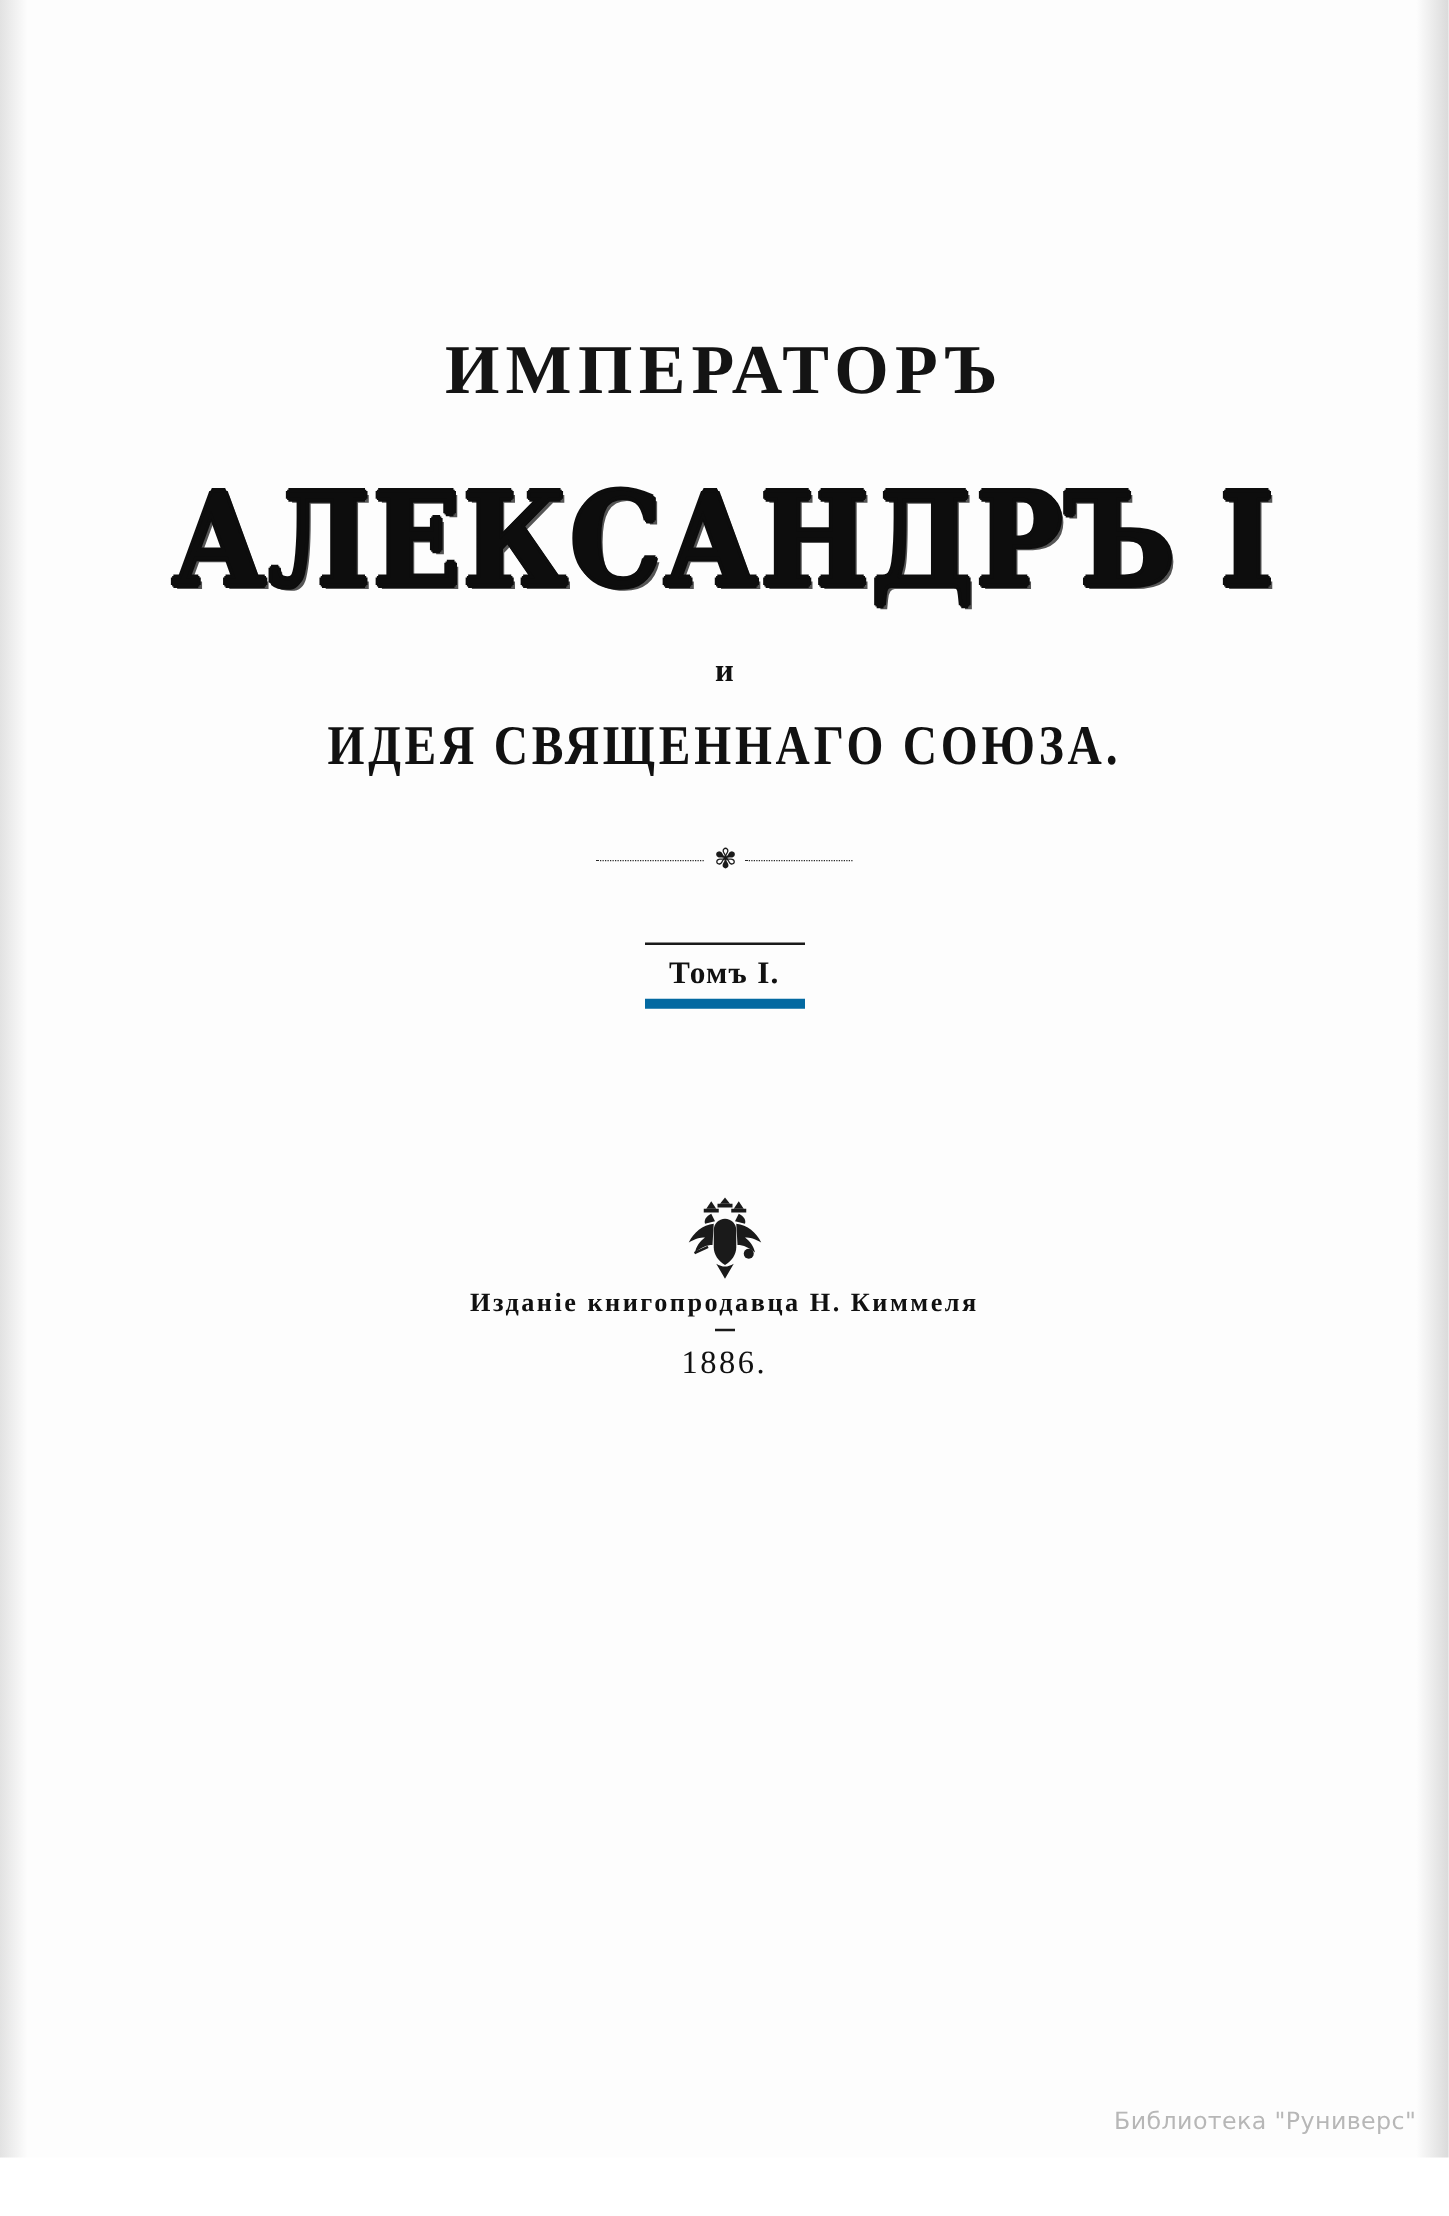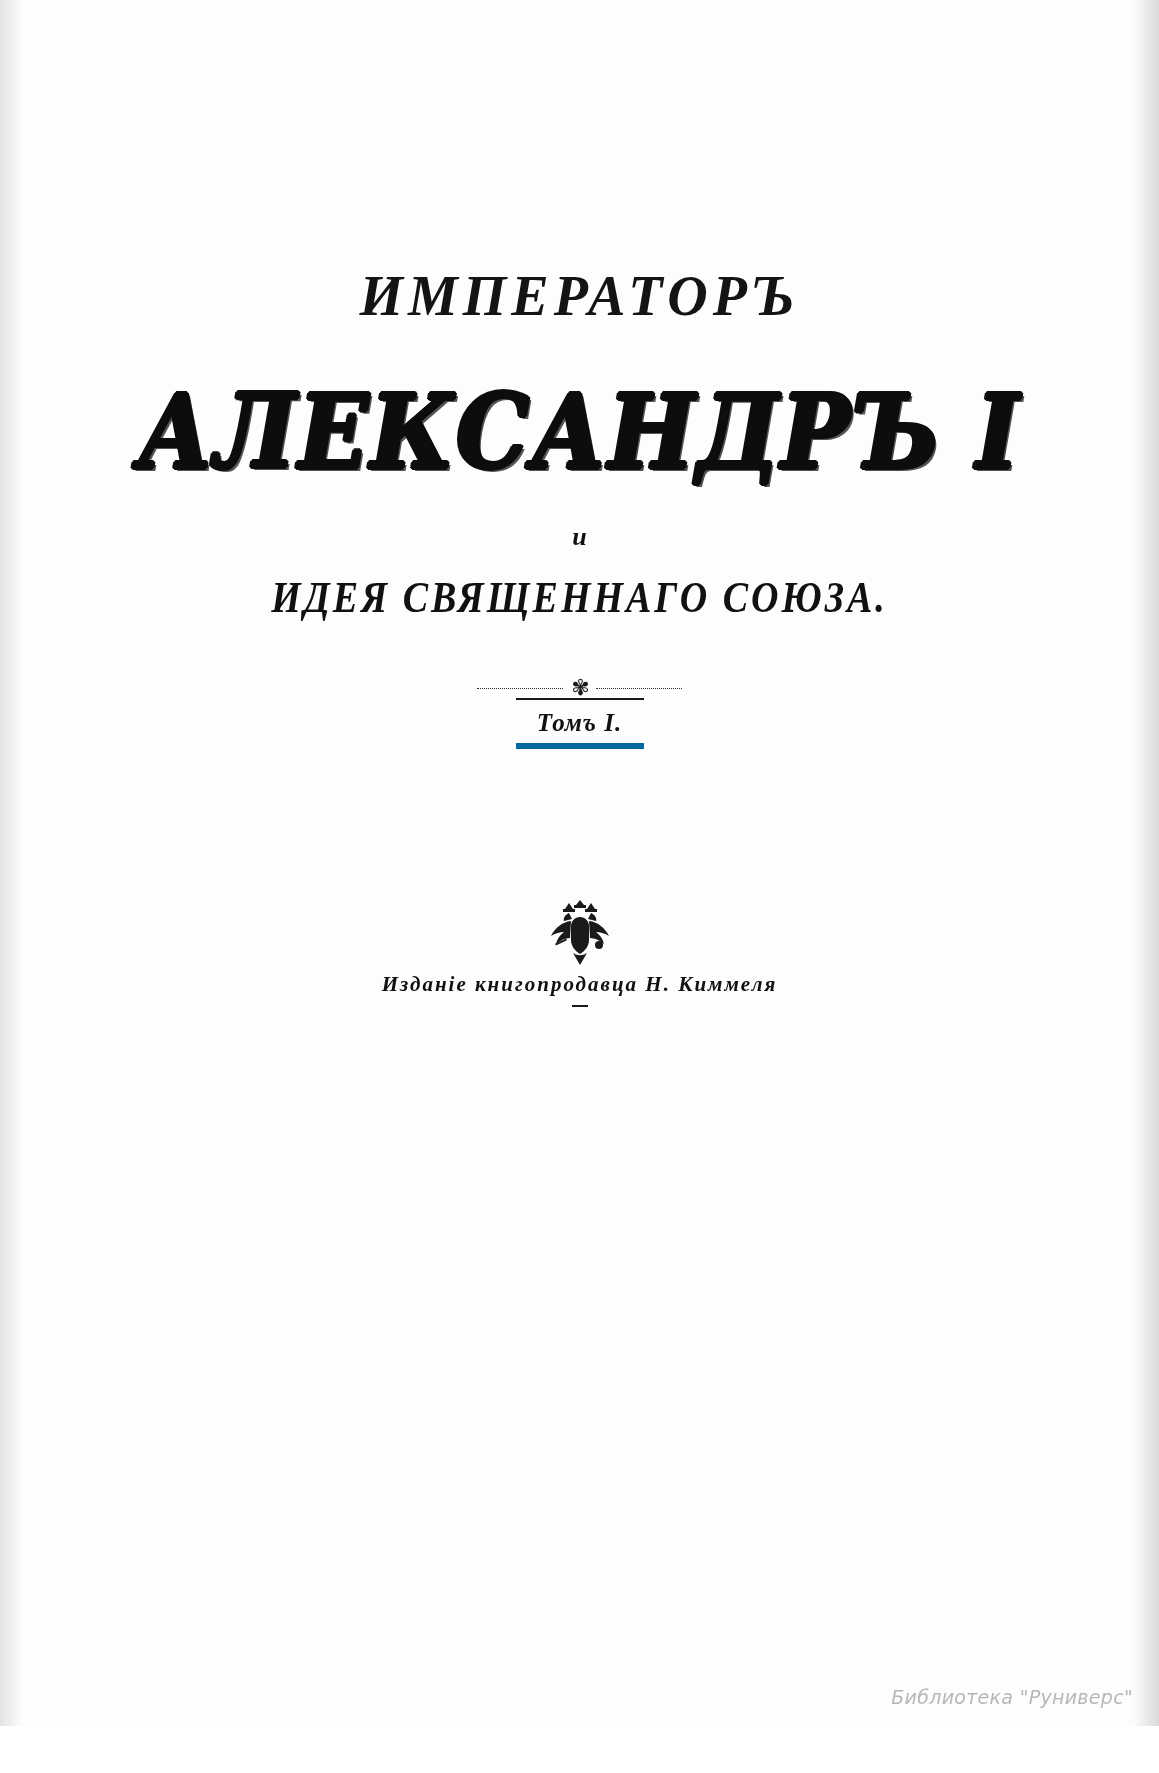--- a/index.html
+++ b/index.html
@@ -17,21 +17,20 @@
   }
 
   
   #page {
     position: absolute;
     left: 0;
     top: 0;
     width: 1159px;
     height: 1726px;
     background: #fdfdfd;
-    font-style: italic;
   }
 
   
   #page::before {
     content: "";
     position: absolute;
     left: 0; top: 0;
     width: 22px; height: 100%;
     background: linear-gradient(to right, #e2e2e2, rgba(255,255,255,0));
     pointer-events: none;
@@ -134,25 +133,26 @@
   .line-author {
     margin-top: 18px;
     font-family: "Liberation Serif", serif;
     font-weight: normal;
     font-size: 27px;
     letter-spacing: 3px;
     line-height: 1;
   }
 
   .volume-block {
+    margin-top: 56px;
     display: inline-block;
     padding: 10px 0 8px 0;
     width: 128px;
     border-top: 2px solid #1a1a1a;
-    border-bottom: 6px solid #0369a1;
+    border-bottom: 8px solid #0369a1;
   }
   .volume-block .vol-text {
     font-family: "Liberation Serif", serif;
     font-weight: bold;
     font-size: 25px;
     letter-spacing: 1px;
     line-height: 1;
   }
 
   
@@ -255,18 +255,19 @@
           <circle cx="54" cy="48" r="4"></circle>
         </g>
       </svg>
     </div>
 
     <div class="line-publisher">Изданіе книгопродавца Н. Киммеля</div>
 
 
     <div class="dash"></div>
 
+    <div class="line-year">1886.</div>
 
   </div>
 
   <div class="watermark">Библиотека "Руниверс"</div>
 
 </div>
 
 </body></html>

